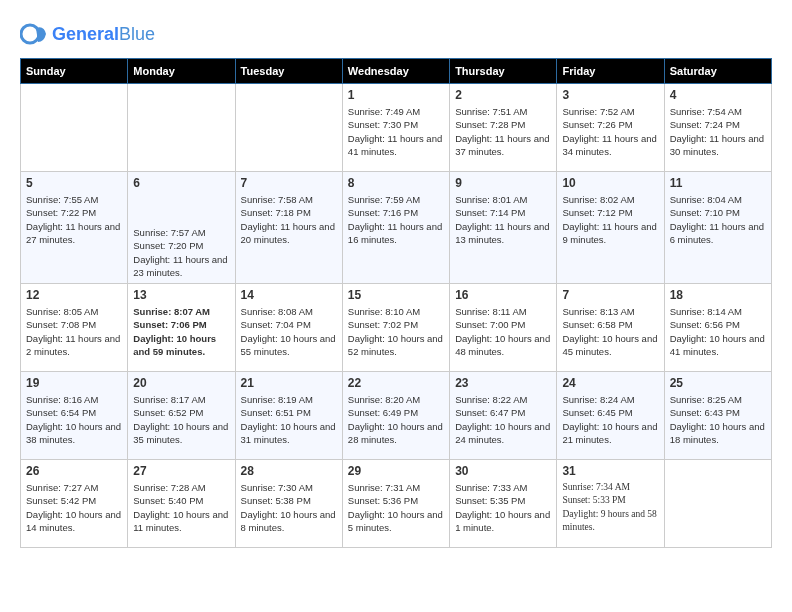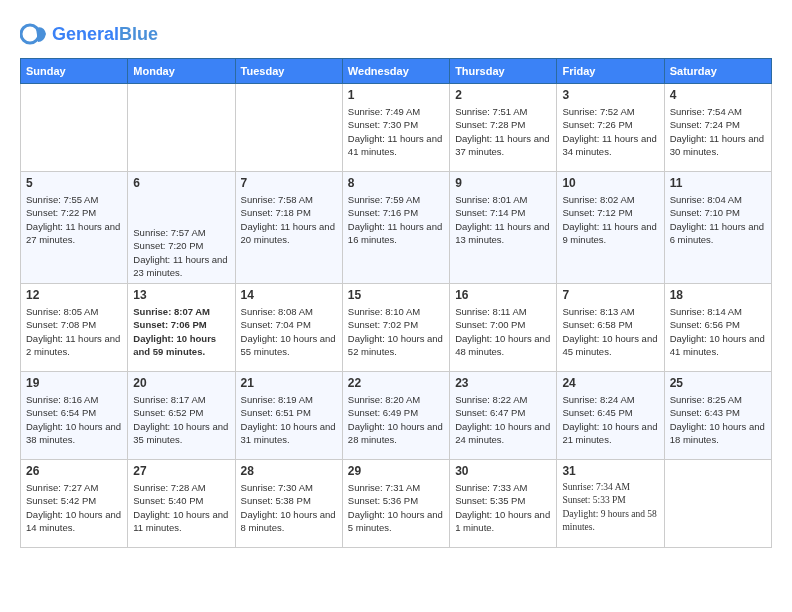--- a/index.html
+++ b/index.html
@@ -36,21 +36,21 @@
     .location {
       font-size: 14px;
       color: #555;
     }
     table {
       width: 100%;
       border-collapse: collapse;
       font-size: 10px;
     }
     th {
-      background-color: #3b82f6;
+      background-color: #000000;
       color: white;
       text-align: left;
       padding: 6px 5px;
       font-size: 11px;
       font-weight: bold;
       border: 1px solid #2c6aa0;
     }
     td {
       border: 1px solid #ccc;
       padding: 4px 5px;
@@ -86,21 +86,21 @@
 <body>
 
 <div class="header">
   <div class="logo">
     <svg class="logo-icon" viewBox="0 0 28 28" xmlns="http://www.w3.org/2000/svg">
       <circle cx="10" cy="14" r="9" fill="none" stroke="#4a90d9" stroke-width="3"></circle>
       <path d="M16 8 Q24 5 26 14 Q24 22 18 22" fill="#4a90d9"></path>
     </svg>
     <div>
       <div>
-        <span style="color:#3b82f6;font-size:18px;font-weight:bold;">General</span><span style="color:#4a90d9;font-size:18px;font-weight:bold;">Blue</span>
+        <span style="color:#3b82f6;font-size:18px;font-weight:bold;">General</span><span style="color:#4a90d9;font-size:18px;font-weight:normal;">Blue</span>
       </div>
     </div>
   </div>
 </div>
 
 <table>
   <thead>
     <tr>
     <th>Sunday</th>
         <th>Monday</th>

